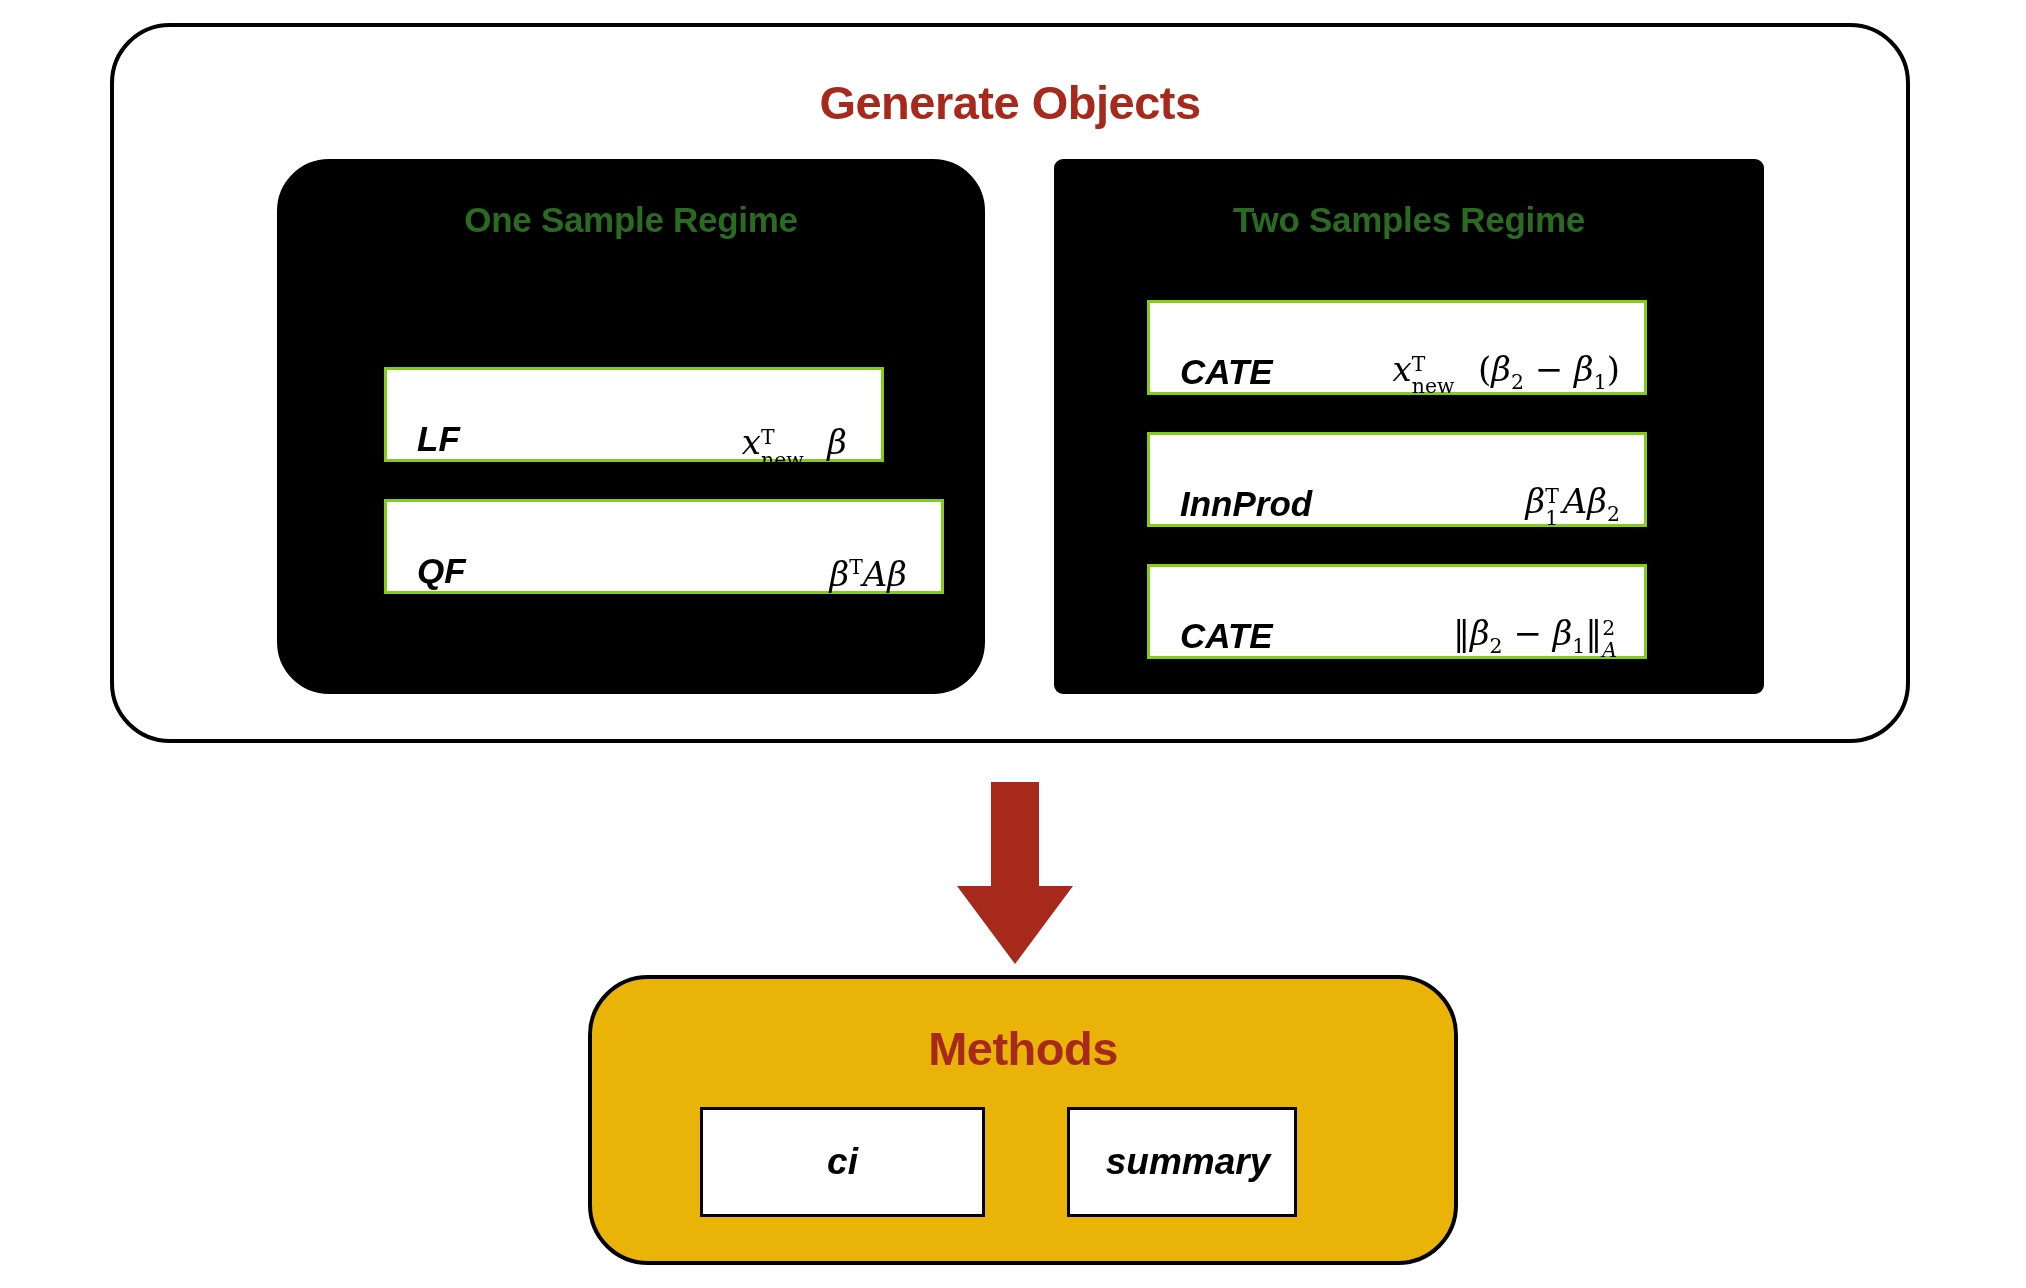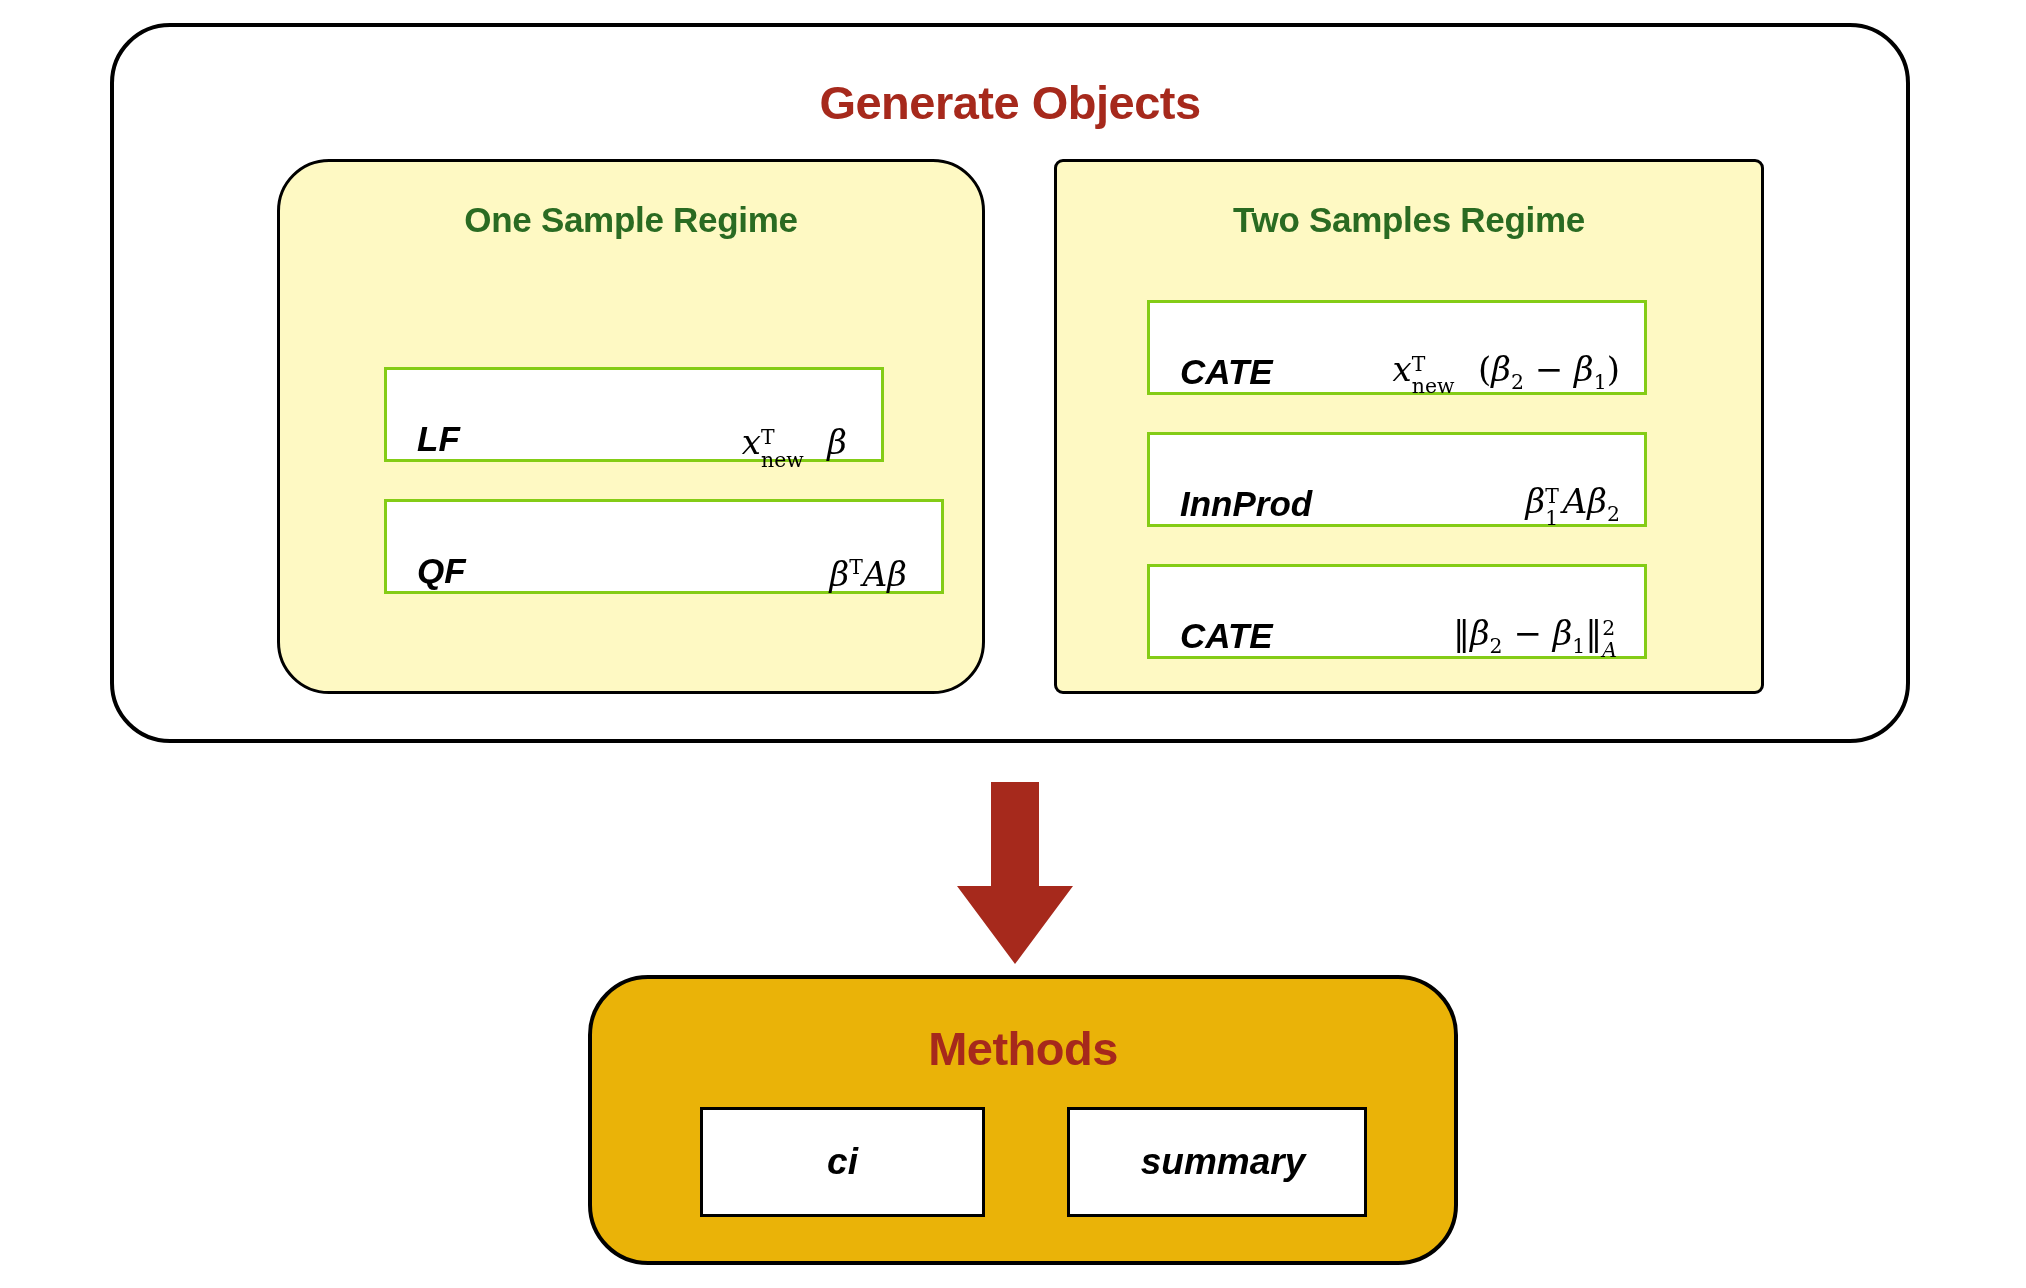--- a/index.html
+++ b/index.html
@@ -42,21 +42,21 @@
     top: 48px;
     font-size: 47px;
   }
 
   
   .regime-panel {
     position: absolute;
     border: 3px solid #000000;
     border-radius: 52px;
     box-sizing: border-box;
-    background: #fef9c3;
+    background: #000000;
   }
 
   #one-sample-regime-panel {
     left: 163px;
     top: 132px;
     width: 708px;
     height: 535px;
   }
 
   #two-samples-regime-panel {
@@ -221,21 +221,21 @@
   }
   #method-ci {
     left: 108px;
     top: 128px;
     width: 285px;
     height: 110px;
   }
   #method-summary {
     left: 475px;
     top: 128px;
-    width: 300px;
+    width: 230px;
     height: 110px;
     padding-left: 12px;
   }
   .method-label {
     font-size: 37px;
     font-weight: bold;
     font-style: italic;
     color: #000000;
   }
 </style>

